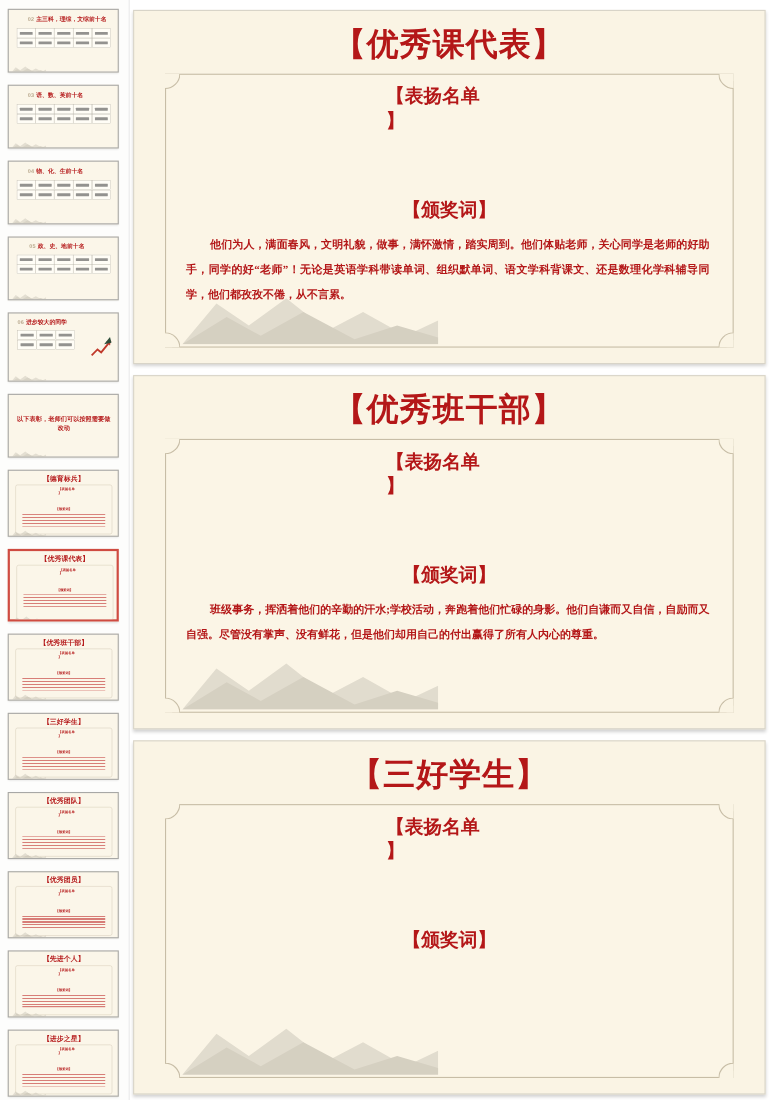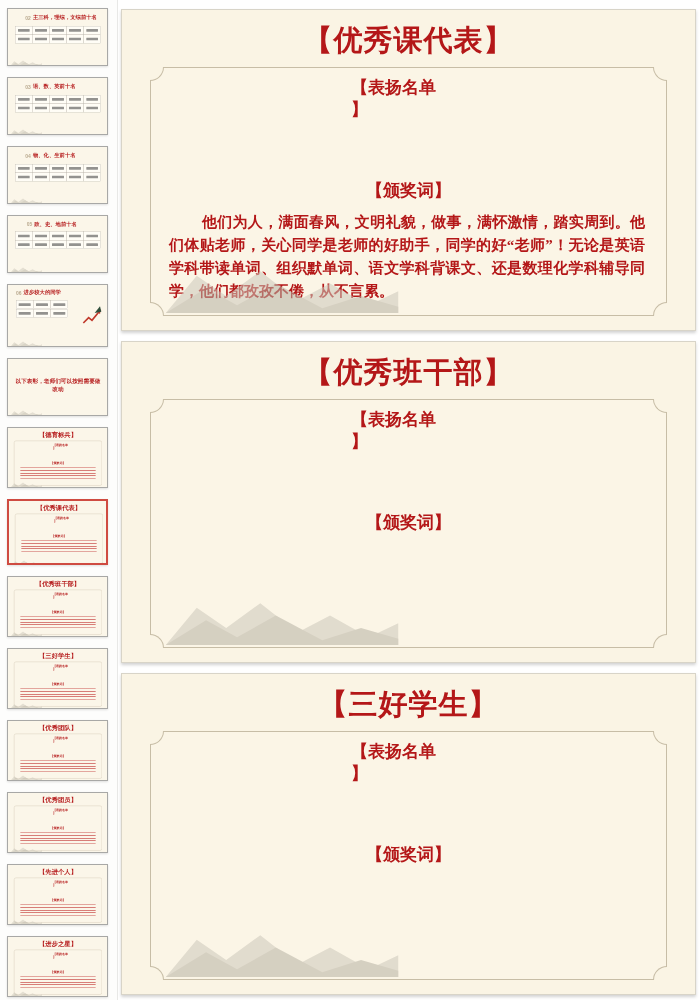--- a/index.html
+++ b/index.html
@@ -53,21 +53,21 @@
            border:1px solid #c7bda6; background:#fbf5e6; }
   .corner { position:absolute; width:14px; height:14px; background:#faf4e4; }
   .corner.tl { left:-1px; top:-1px; border-right:1px solid #c7bda6; border-bottom:1px solid #c7bda6; border-bottom-right-radius:100%; }
   .corner.tr { right:-1px; top:-1px; border-left:1px solid #c7bda6; border-bottom:1px solid #c7bda6; border-bottom-left-radius:100%; }
   .corner.bl { left:-1px; bottom:-1px; border-right:1px solid #c7bda6; border-top:1px solid #c7bda6; border-top-right-radius:100%; }
   .corner.br { right:-1px; bottom:-1px; border-left:1px solid #c7bda6; border-top:1px solid #c7bda6; border-top-left-radius:100%; }
   .names-label { color:#b41718; font-size:17px; font-weight:bold; line-height:22px; margin:9px 0 0 200px;
                  font-family:"Liberation Serif", serif; }
   .award-label { color:#b41718; font-size:17px; font-weight:bold; text-align:center; margin-top:58px;
                  font-family:"Liberation Serif", serif; }
-  .award-text { color:#b41718; font-size:15px; font-weight:bold; line-height:23px; margin:9px 21px 0 18px;
+  .award-text { color:#b41718; font-size:10px; font-weight:bold; line-height:23px; margin:9px 21px 0 18px;
                 text-indent:2.2em; text-align:justify; font-family:"Liberation Serif", serif; }
   .mountains { position:absolute; left:6px; bottom:2px; opacity:.55; pointer-events:none; }
 </style>
 </head>
 <body>
 
 <div class="app">
 
   <div class="sidebar" id="thumb-list">
       <div class="thumb" style="height: 58px;">
@@ -431,20 +431,21 @@
 
     <section class="slide">
       <h1 class="slide-title">【优秀班干部】</h1>
       <div class="frame">
         <span class="corner tl"></span>
         <span class="corner tr"></span>
         <span class="corner bl"></span>
         <span class="corner br"></span>
         <div class="names-label"><span>【表扬名单</span><br><span>】</span></div>
         <div class="award-label">【颁奖词】</div>
+        <p class="award-text">班级事务，挥洒着他们的辛勤的汗水;学校活动，奔跑着他们忙碌的身影。他们自谦而又自信，自励而又自强。尽管没有掌声、没有鲜花，但是他们却用自己的付出赢得了所有人内心的尊重。</p>
         <svg class="mountains" width="250" height="62" viewBox="0 0 300 80">
           <path d="M0,80 L40,32 L78,58 L122,26 L170,64 L212,42 L262,70 L300,52 L300,80 Z" fill="#cdc8bb"></path>
           <path d="M0,80 L52,48 L92,70 L142,42 L202,74 L252,58 L300,72 L300,80 Z" fill="#b7b2a4"></path>
         </svg>
       </div>
     </section>
 
     <section class="slide">
       <h1 class="slide-title">【三好学生】</h1>
       <div class="frame">

